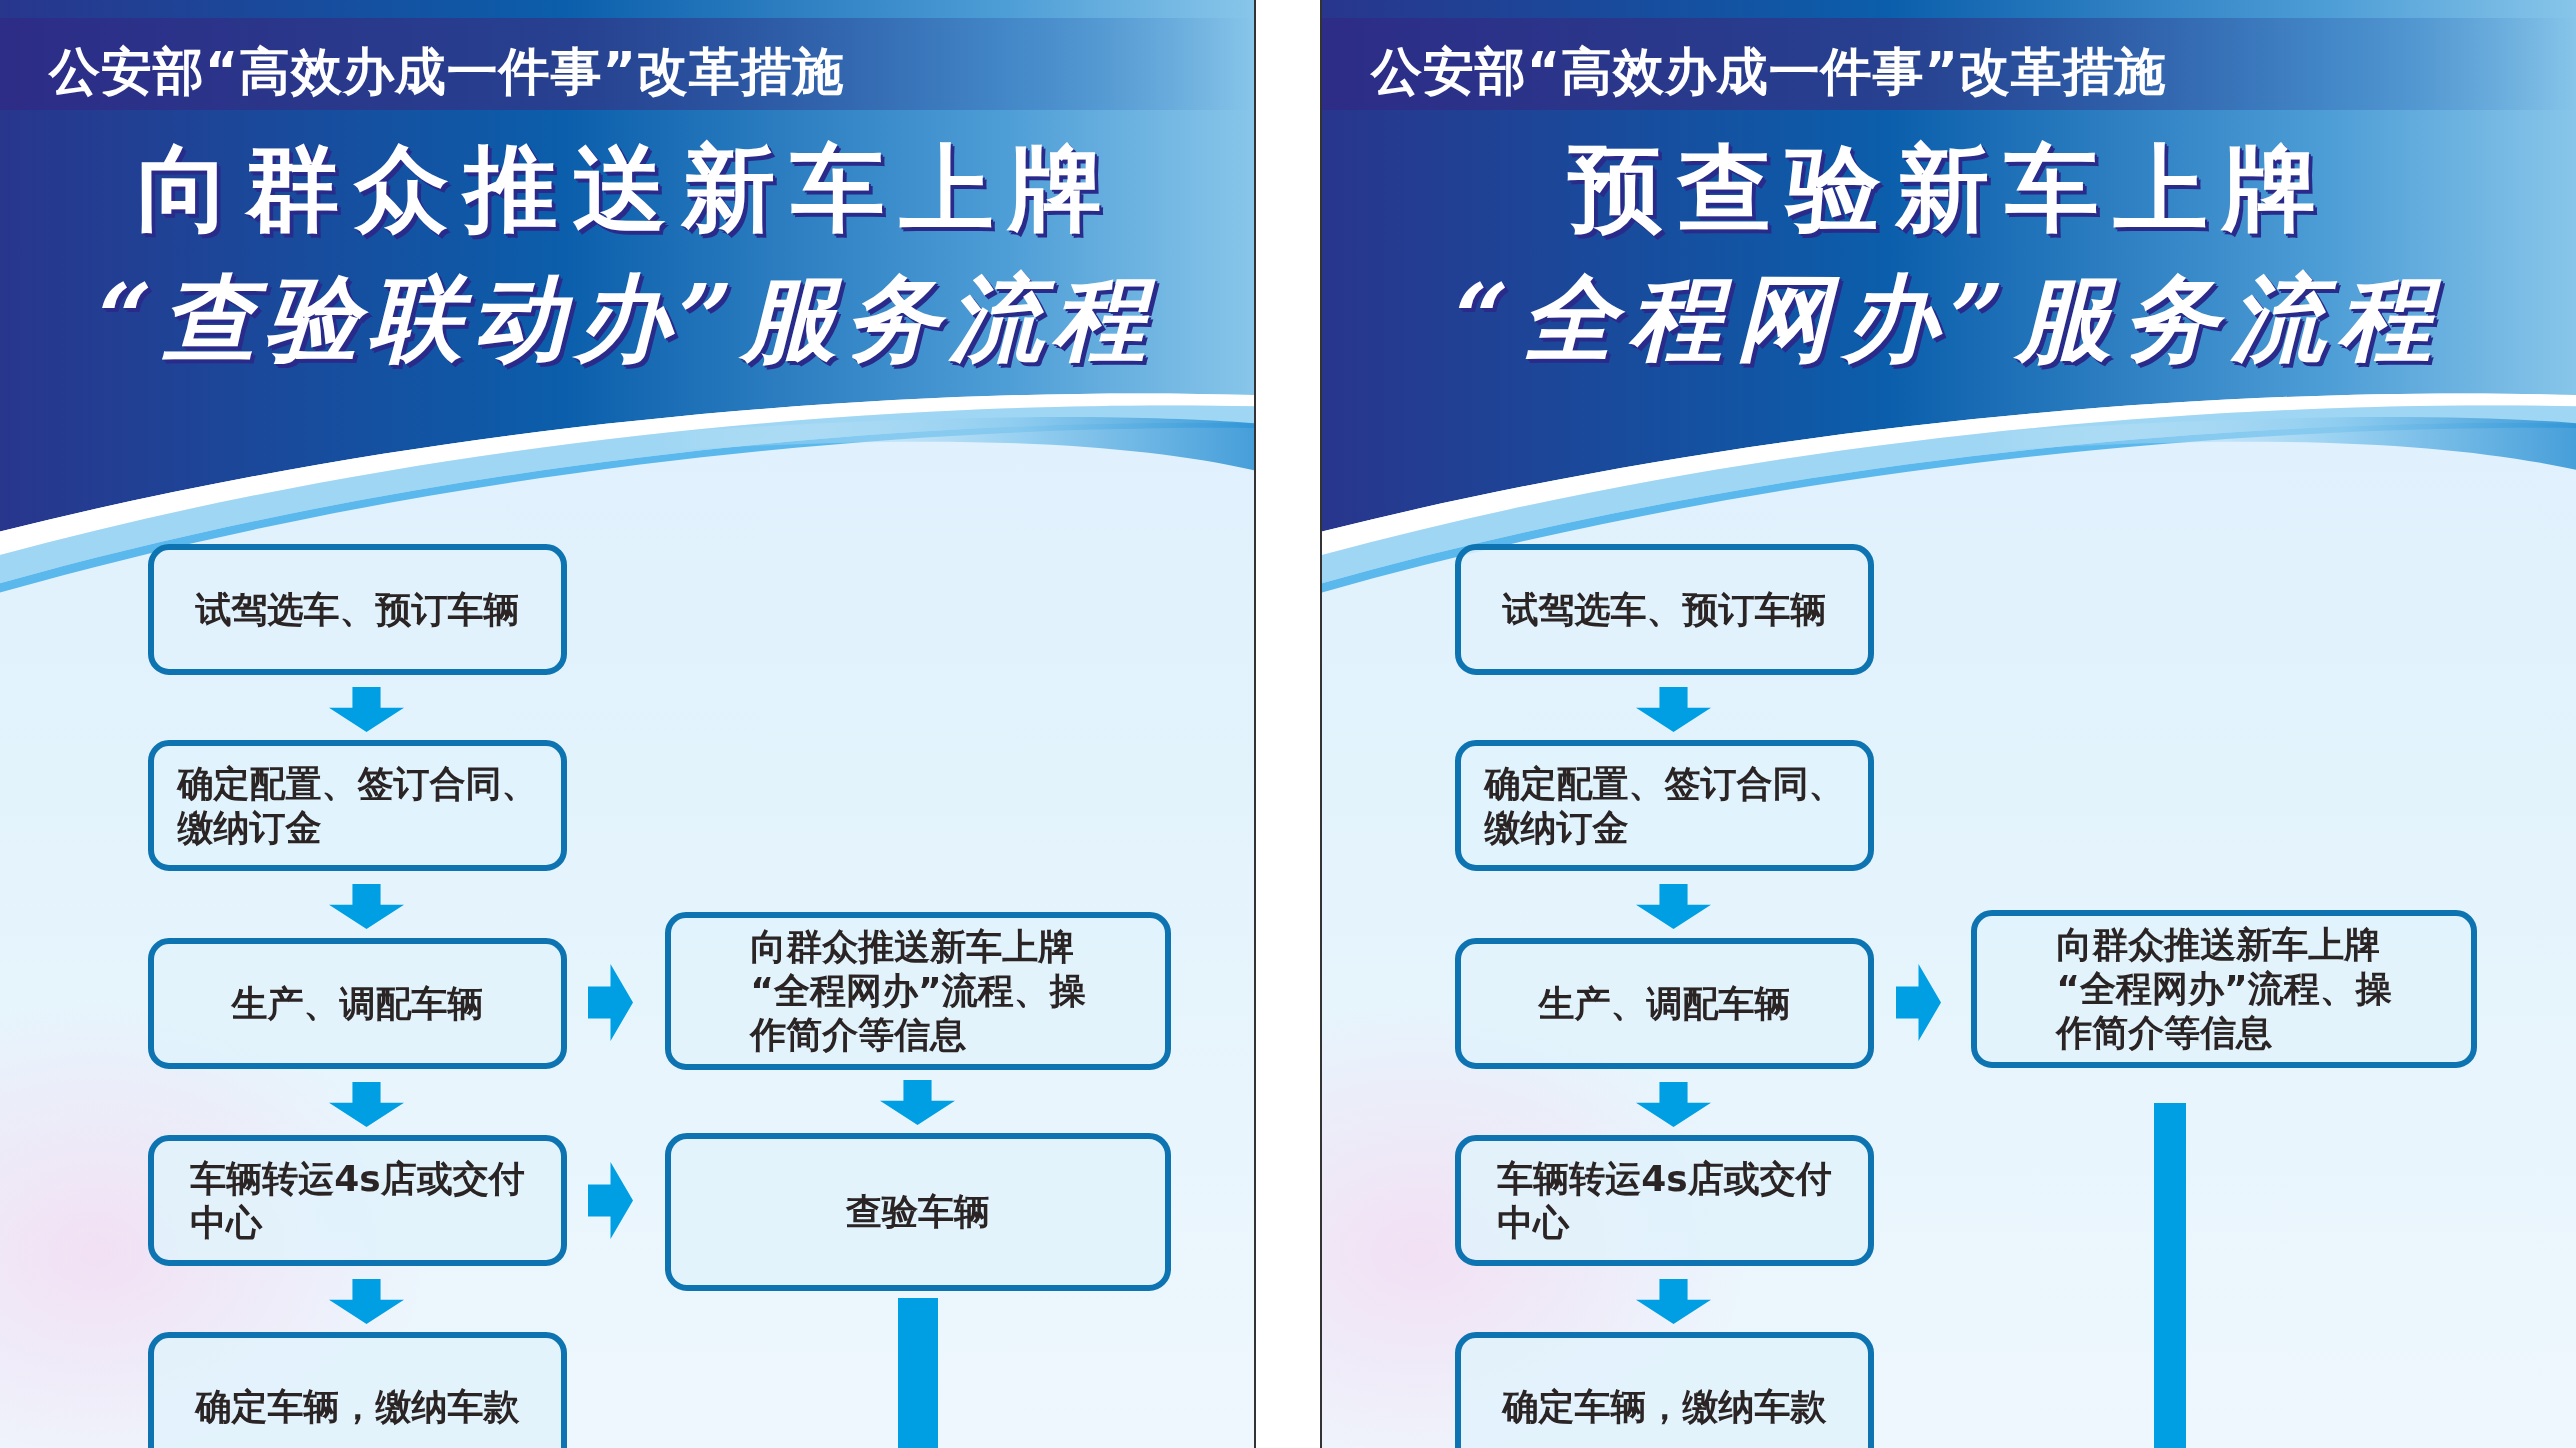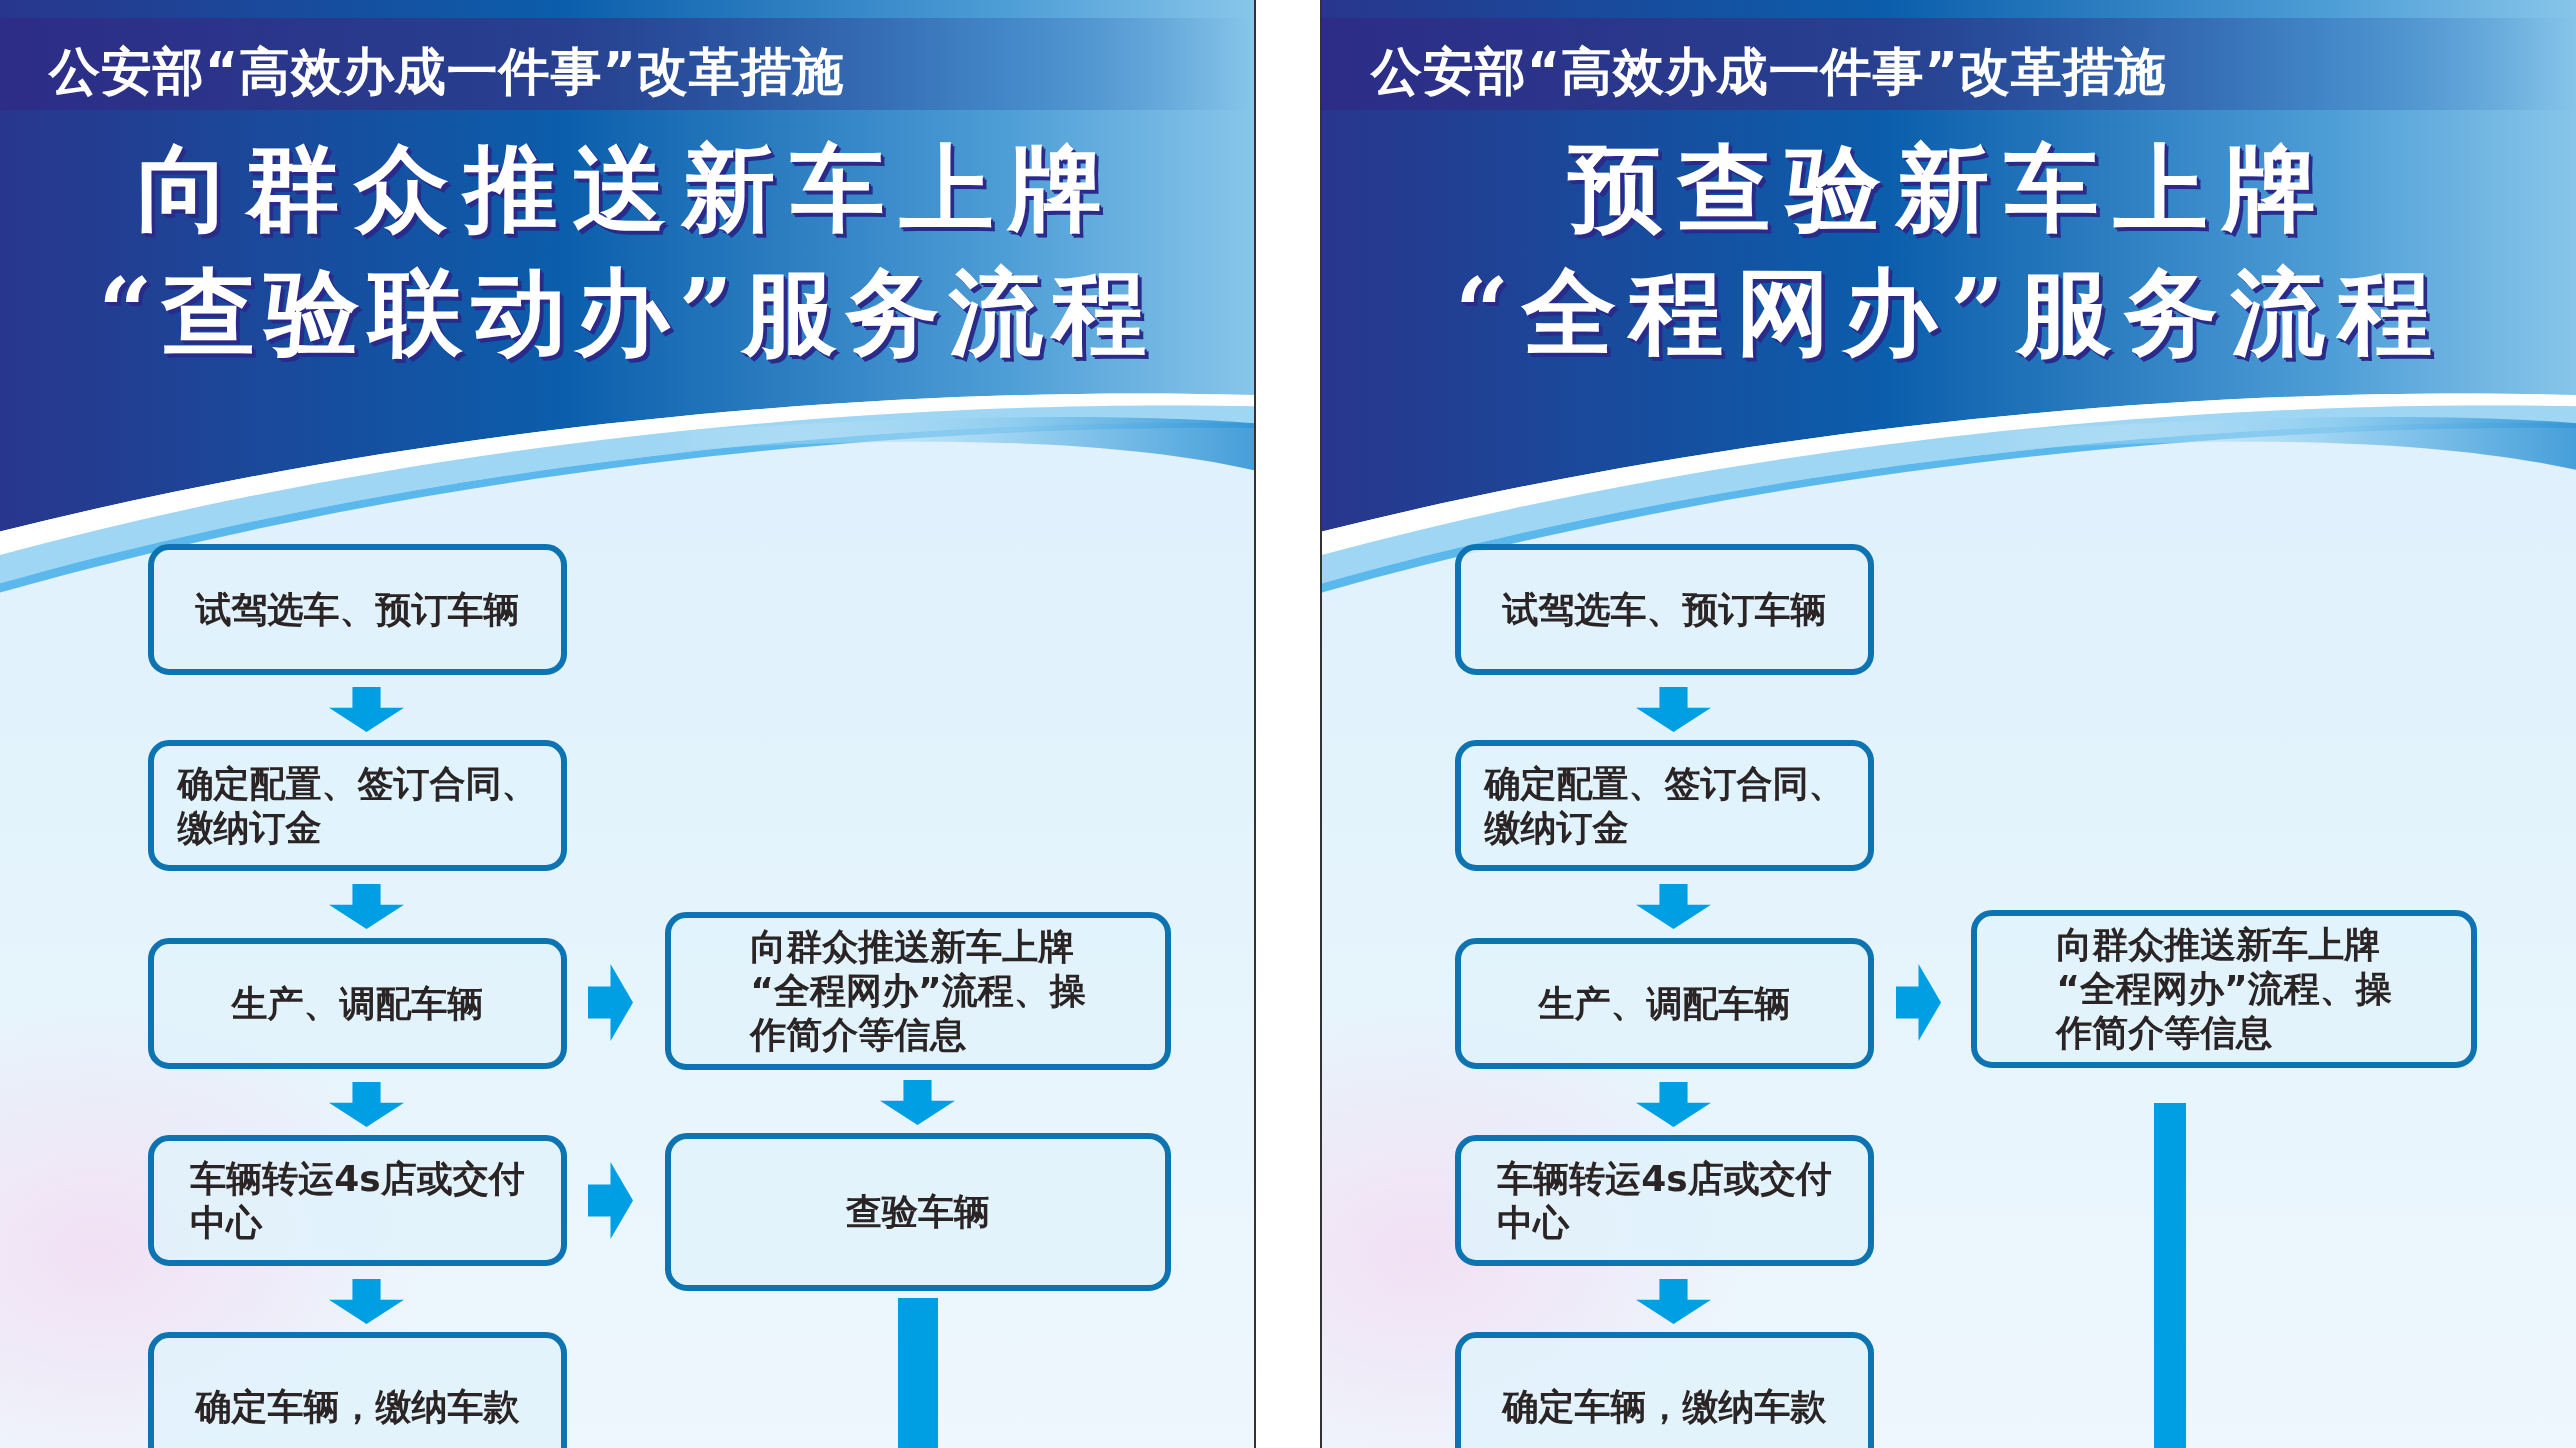--- a/index.html
+++ b/index.html
@@ -14,21 +14,21 @@
   .hero{position:absolute;left:0;top:0;width:100%;height:602px;}
   .hero svg{position:absolute;left:0;top:0;width:100%;height:100%;}
   .topband{position:absolute;left:0;top:18px;height:92px;width:100%;
            background:linear-gradient(90deg,#2d2c86 0%,#27408f 45%,rgba(60,120,190,0.6) 80%,rgba(120,180,230,0) 100%);}
   .topband-text{position:absolute;left:49px;top:28px;color:#fff;font-weight:bold;font-size:51px;
            letter-spacing:0.9px;white-space:nowrap;line-height:1;}
   .title{position:absolute;left:0;width:100%;text-align:center;color:#fff;font-weight:bold;
          font-family:"DejaVu Serif","Liberation Serif",serif;white-space:nowrap;line-height:1;
          text-shadow:3.8px 3.8px 0 #2a2a8a,1.9px 1.9px 0 #2a2a8a;}
   .title.l1{top:141px;font-size:94px;letter-spacing:15px;}
-  .title.l2{top:265px;font-size:94px;letter-spacing:9.4px;}
+  .title.l2{top:271px;font-size:94px;letter-spacing:9.4px;font-style:italic;}
   .box{position:absolute;border:6.6px solid #0d74b1;border-radius:21px;box-sizing:border-box;
        background:rgba(225,242,252,0.85);display:flex;align-items:center;justify-content:center;
        text-align:left;color:#2b2424;font-weight:bold;font-size:36px;line-height:1.22;white-space:pre-line;}
   .arrow-down{position:absolute;width:75px;height:45px;}
   .arrow-right{position:absolute;width:45px;height:77px;}
   .vbar{position:absolute;background:#009fe3;}
 </style>
 </head>
 <body>
 

